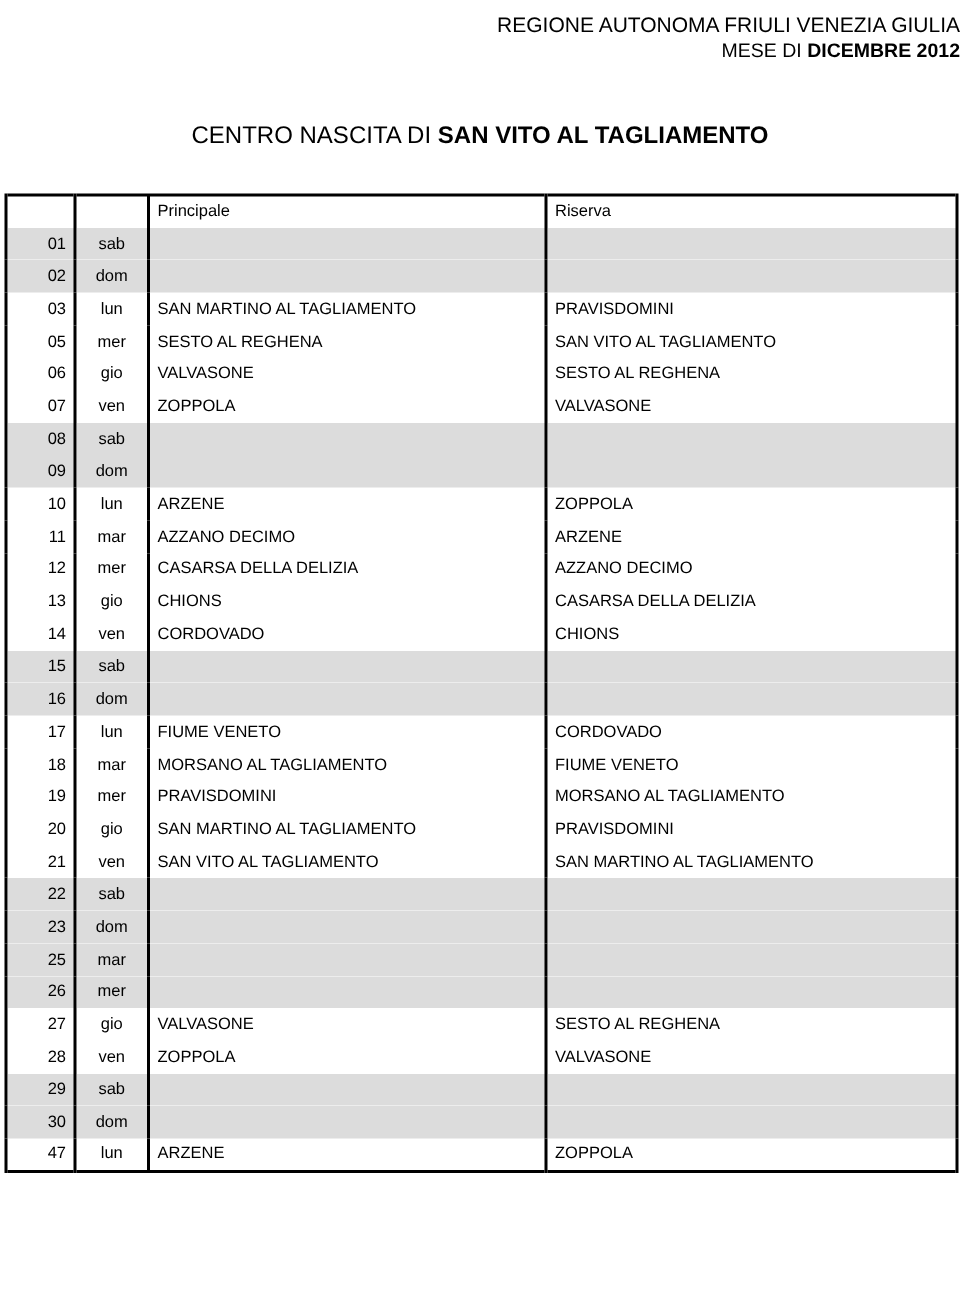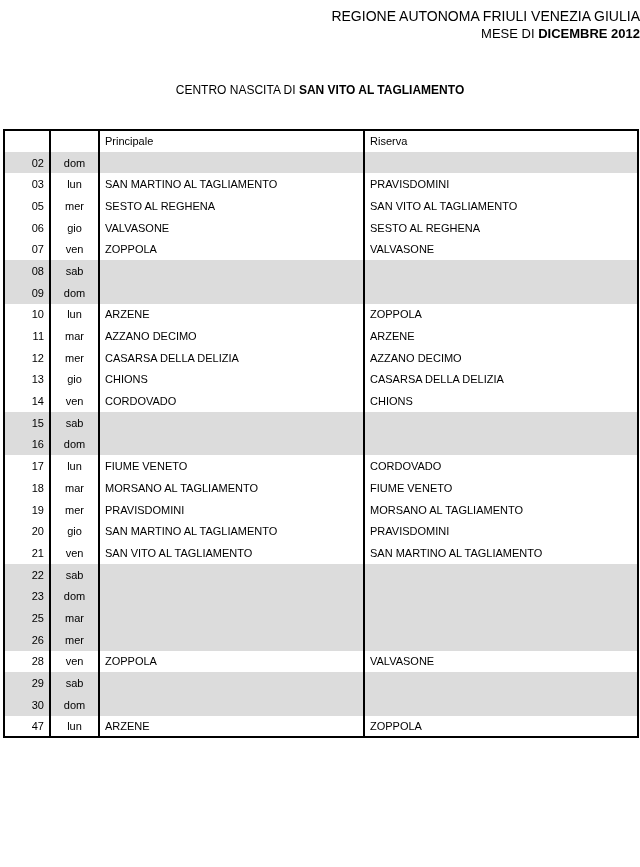--- a/index.html
+++ b/index.html
@@ -19,21 +19,21 @@
   }
   .month-line {
     font-size: 13px;
     line-height: 17px;
     white-space: nowrap;
   }
   .month-line b, .subtitle b { font-weight: bold; }
 
   .subtitle {
     text-align: center;
-    font-size: 12px;
+    font-size: 16px;
     line-height: 13px;
     margin-top: 42px;
     white-space: nowrap;
   }
 
   table.schedule {
     border-collapse: collapse;
     table-layout: fixed;
     width: 634px;
     margin: 32px 0 0 3px;
@@ -86,20 +86,26 @@
   <thead>
     <tr>
       <th class="c-day"></th>
       <th class="c-dow"></th>
       <th class="c-main">Principale</th>
       <th class="c-res">Riserva</th>
     </tr>
   </thead>
   <tbody>
       <tr class="weekend">
+    <td class="c-day">01</td>
+    <td class="c-dow">sab</td>
+    <td class="c-main"></td>
+    <td class="c-res"></td>
+  </tr>
+      <tr class="weekend">
     <td class="c-day">02</td>
     <td class="c-dow">dom</td>
     <td class="c-main"></td>
     <td class="c-res"></td>
   </tr>
       <tr>
     <td class="c-day">03</td>
     <td class="c-dow">lun</td>
     <td class="c-main">SAN MARTINO AL TAGLIAMENTO</td>
     <td class="c-res">PRAVISDOMINI</td>
@@ -224,20 +230,26 @@
     <td class="c-main"></td>
     <td class="c-res"></td>
   </tr>
       <tr class="weekend">
     <td class="c-day">26</td>
     <td class="c-dow">mer</td>
     <td class="c-main"></td>
     <td class="c-res"></td>
   </tr>
       <tr>
+    <td class="c-day">27</td>
+    <td class="c-dow">gio</td>
+    <td class="c-main">VALVASONE</td>
+    <td class="c-res">SESTO AL REGHENA</td>
+  </tr>
+      <tr>
     <td class="c-day">28</td>
     <td class="c-dow">ven</td>
     <td class="c-main">ZOPPOLA</td>
     <td class="c-res">VALVASONE</td>
   </tr>
       <tr class="weekend">
     <td class="c-day">29</td>
     <td class="c-dow">sab</td>
     <td class="c-main"></td>
     <td class="c-res"></td>

